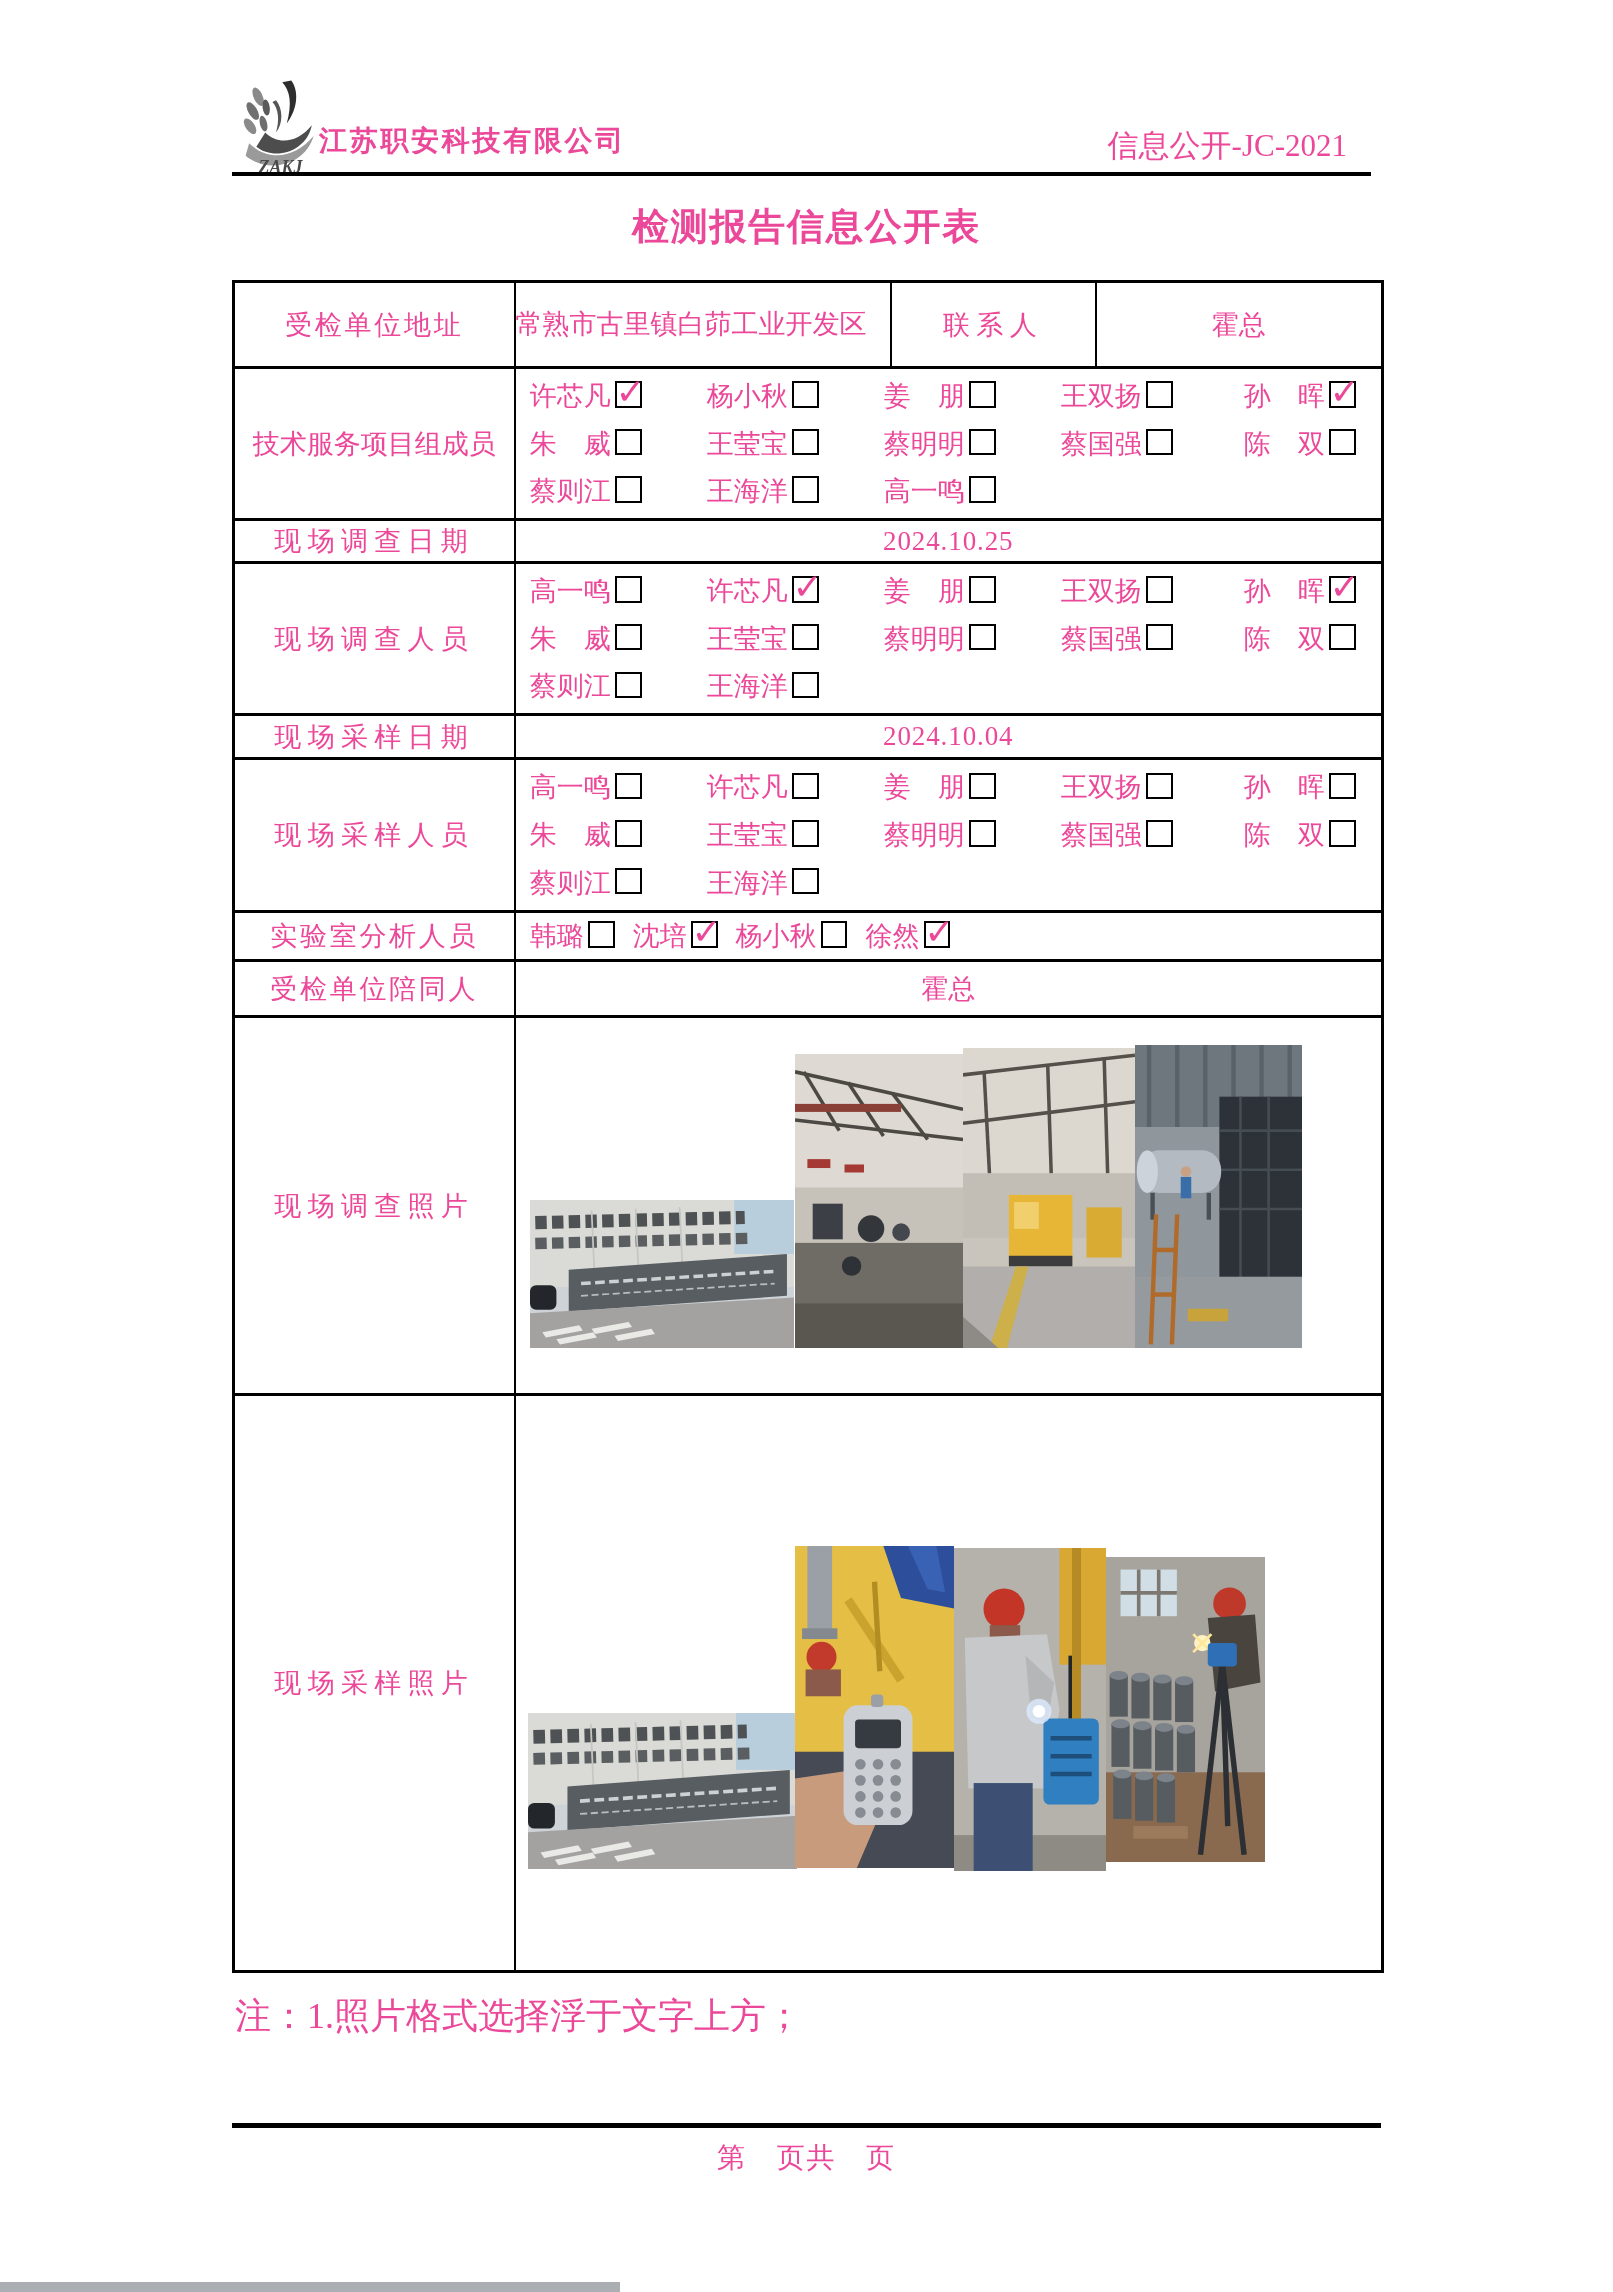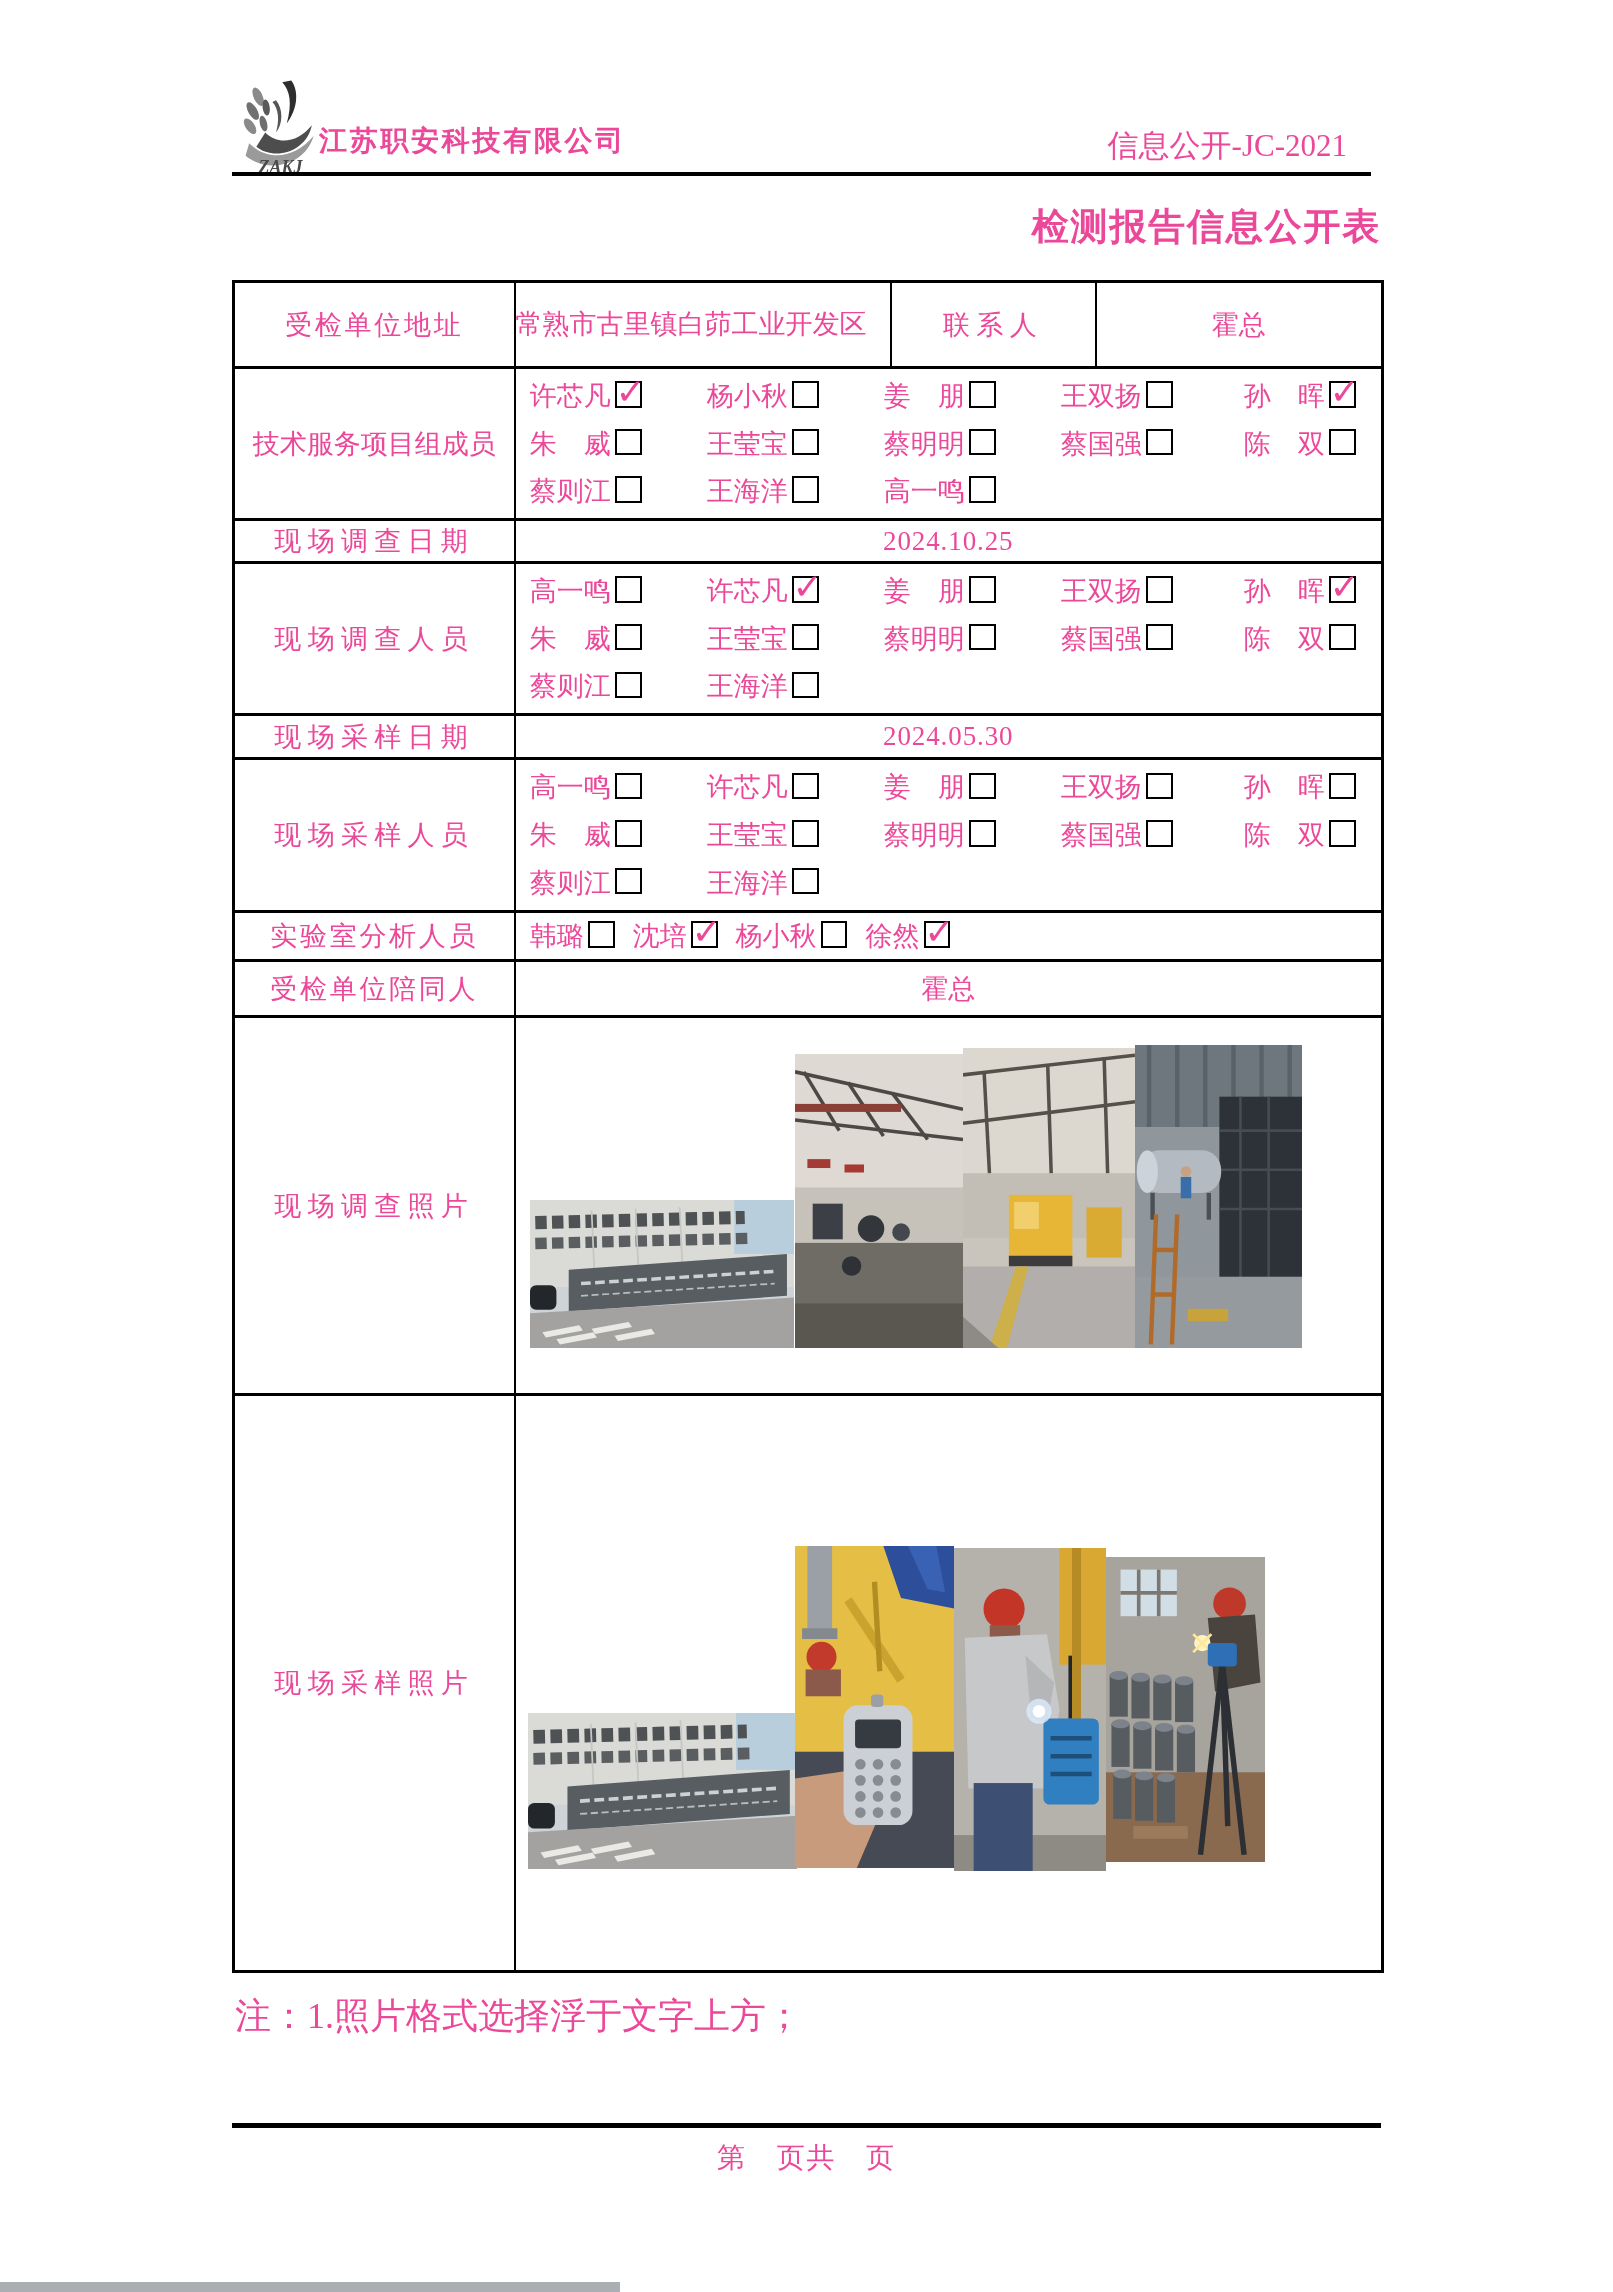--- a/index.html
+++ b/index.html
@@ -6,21 +6,21 @@
   .page {
     position:relative; width:1614px; height:2293px; background:#fff;
     font-family:"Liberation Serif", serif; color:#ec4899; overflow:hidden;
   }
   
   .logo { position:absolute; left:242px; top:77px; width:77px; height:99px; }
   .company-name { position:absolute; left:319px; top:122px; font-size:28px; font-weight:bold; letter-spacing:2.7px; white-space:nowrap; }
   .doc-code { position:absolute; right:267px; top:125px; font-size:31px; white-space:nowrap; }
   .header-rule { position:absolute; left:232px; top:172px; width:1139px; height:3.6px; background:#000; }
   
-  .doc-title { position:absolute; left:232px; top:202px; width:1149px; text-align:right; font-size:37px; font-weight:bold; letter-spacing:1.8px; }
+  .doc-title { position:absolute; left:232px; top:202px; width:1149px; text-align:center; font-size:37px; font-weight:bold; letter-spacing:1.8px; }
   
   table.form { position:absolute; left:232px; top:280px; border-collapse:collapse; table-layout:fixed; width:1149px; }
   table.form { border:3.6px solid #000; }
   table.form td { border-left:2.7px solid #000; border-right:2.7px solid #000; border-top:3.6px solid #000; border-bottom:3.6px solid #000; font-size:27px; vertical-align:middle; padding:0; }
   td.lbl { text-align:center; letter-spacing:6.3px; }
   td.lbl.tight { letter-spacing:0px; }
   td.lbl.mid { letter-spacing:2.7px; }
   td.vcenter { text-align:center; }
   td.vleft { padding:5.4px 16px 5.4px 14.3px; line-height:1.55; }
   .date-val { font-size:28px; letter-spacing:0.9px; }
@@ -150,21 +150,21 @@
 
             <span class="person"><span>蔡则江</span><span class="cb"></span></span>
 
             <span class="person"><span>王海洋</span><span class="cb"></span></span>
           </div>
       </td>
     </tr>
 
     <tr style="height:44px">
       <td class="lbl">现场采样日期</td>
-      <td colspan="3" class="vcenter date-val">2024.05.30</td>
+      <td colspan="3" class="vcenter date-val">2024.10.04</td>
     </tr>
 
     <tr style="height:128px">
       <td class="lbl">现场采样人员</td>
       <td colspan="3">
         <div class="names">
 
             <span class="person"><span>高一鸣</span><span class="cb"></span></span>
 
             <span class="person"><span>许芯凡</span><span class="cb"></span></span>

